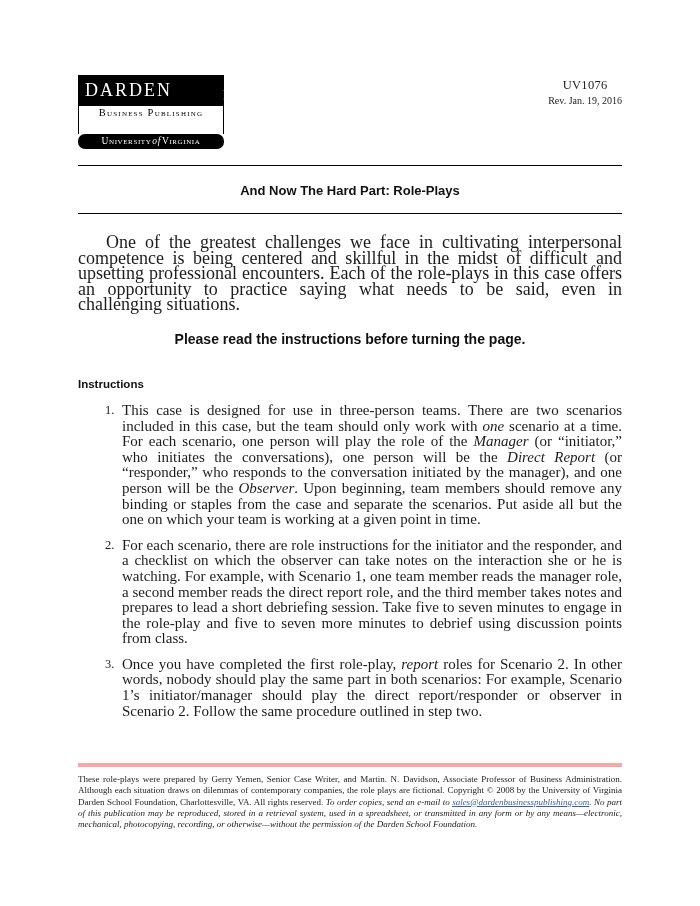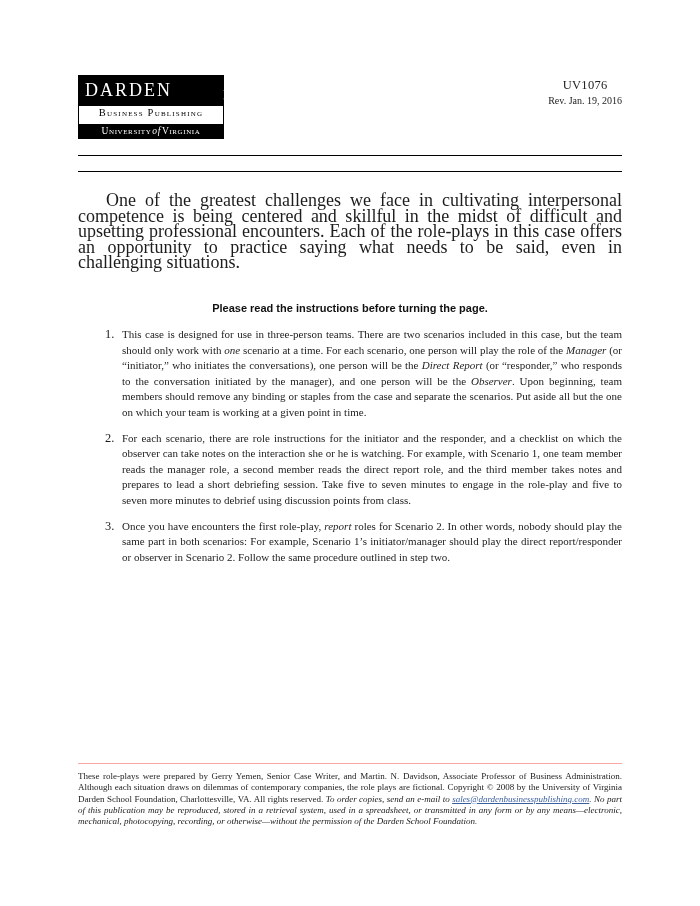--- a/index.html
+++ b/index.html
@@ -24,26 +24,27 @@
     display: flex; align-items: center; justify-content: space-between;
     padding: 0 7px; box-sizing: border-box; gap: 48px;
   }
   .logo-darden {
     font-family: "Liberation Serif", serif; font-size: 18px; letter-spacing: 2px; font-weight: 400;
   }
   .rotunda { display: inline-flex; }
   .logo-mid {
     background: #fff; color: #000; text-align: center;
     font-variant: small-caps; font-size: 10.5px; letter-spacing: 1.2px;
-    padding: 1px 0 6px 0; border-left: 1px solid #000; border-right: 1px solid #000;
+    padding: 1px 0 16px 0; border-left: 1px solid #000; border-right: 1px solid #000;
   }
   .logo-bottom {
     background: #000; color: #fff; text-align: center;
     font-variant: small-caps; font-size: 9.5px; letter-spacing: 0.6px;
     padding: 2px 0 3px 0;
+    border-radius: 7px;
   }
   .logo-bottom .of { font-style: italic; font-variant: normal; text-transform: lowercase; padding: 0 1px; }
 
   .doc-meta { text-align: center; padding-top: 3px; }
   .doc-number { font-size: 12.5px; letter-spacing: 0.3px; }
   .doc-rev { font-size: 10px; margin-top: 2px; color: #222; }
 
   
   .rule { border-top: 1px solid #000; height: 0; }
   .rule-top { margin-top: 16px; }
@@ -56,37 +57,37 @@
     margin: 17px 0 0 0; color: #111;
   }
 
   
   .intro {
     margin: 21px 0 0 0; font-size: 18px; line-height: 15.6px;
     text-align: justify; text-indent: 28px;
   }
   .notice {
     font-family: "Liberation Sans", "DejaVu Sans", sans-serif;
-    font-size: 11px; font-weight: bold; text-align: center;
-    margin: 31px 0 0 0; color: #111;
+    font-size: 14px; font-weight: bold; text-align: center;
+    margin: 18px 0 0 0; color: #111;
   }
   .inst-heading {
     font-family: "Liberation Sans", "DejaVu Sans", sans-serif;
     font-size: 11.5px; font-weight: bold; margin: 31px 0 0 0; color: #111;
   }
   .inst-list { margin-top: 13px; }
   .inst-item { display: flex; padding-left: 27px; margin-bottom: 10px; }
   .inst-num { flex: none; width: 17px; font-size: 12.4px; line-height: 15.6px; }
-  .inst-text { flex: 1; font-size: 11px; line-height: 15.6px; text-align: justify; }
+  .inst-text { flex: 1; font-size: 15px; line-height: 15.6px; text-align: justify; }
   .it { font-style: italic; }
 
   
   .doc-footer {
     position: absolute; left: 78px; right: 78px; top: 763px;
-    border-top: 1px solid #fca5a5; padding-top: 7px;
+    border-top: 4px solid #fca5a5; padding-top: 7px;
   }
   .footer-text {
     margin: 0; font-size: 9px; line-height: 11.3px; text-align: justify; color: #222;
   }
   .flink { color: var(--link, #3a5fa0); text-decoration: underline; font-style: italic; cursor: pointer; }
 </style>
 </head>
 <body>
 
 <div class="page">
@@ -116,40 +117,42 @@
     </div>
 
     <div class="doc-meta">
       <div class="doc-number">UV1076</div>
       <div class="doc-rev">Rev. Jan. 19, 2016</div>
     </div>
   </header>
 
   <div class="rule rule-top"></div>
 
+  <h1 class="title">And Now The Hard Part: Role-Plays</h1>
 
   <div class="rule rule-title"></div>
 
   <p class="intro">One of the greatest challenges we face in cultivating interpersonal competence is being centered and skillful in the midst of difficult and upsetting professional encounters. Each of the role-plays in this case offers an opportunity to practice saying what needs to be said, even in challenging situations.</p>
 
   <p class="notice">Please read the instructions before turning the page.</p>
 
+  <h2 class="inst-heading">Instructions</h2>
 
   <div class="inst-list">
       <div class="inst-item">
         <span class="inst-num">1.</span>
         <div class="inst-text"><span>This case is designed for use in three-person teams. There are two scenarios included in this case, but the team should only work with </span><span class="it">one</span><span> scenario at a time. For each scenario, one person will play the role of the </span><span class="it">Manager</span><span> (or “initiator,” who initiates the conversations), one person will be the </span><span class="it">Direct Report</span><span> (or “responder,” who responds to the conversation initiated by the manager), and one person will be the </span><span class="it">Observer</span><span>. Upon beginning, team members should remove any binding or staples from the case and separate the scenarios. Put aside all but the one on which your team is working at a given point in time.</span></div>
       </div>
       <div class="inst-item">
         <span class="inst-num">2.</span>
         <div class="inst-text"><span>For each scenario, there are role instructions for the initiator and the responder, and a checklist on which the observer can take notes on the interaction she or he is watching. For example, with Scenario 1, one team member reads the manager role, a second member reads the direct report role, and the third member takes notes and prepares to lead a short debriefing session. Take five to seven minutes to engage in the role-play and five to seven more minutes to debrief using discussion points from class.</span></div>
       </div>
       <div class="inst-item">
         <span class="inst-num">3.</span>
-        <div class="inst-text"><span>Once you have encounters the first role-play, </span><span class="it">report</span><span> roles for Scenario 2. In other words, nobody should play the same part in both scenarios: For example, Scenario 1’s initiator/manager should play the direct report/responder or observer in Scenario 2. Follow the same procedure outlined in step two.</span></div>
+        <div class="inst-text"><span>Once you have completed the first role-play, </span><span class="it">report</span><span> roles for Scenario 2. In other words, nobody should play the same part in both scenarios: For example, Scenario 1’s initiator/manager should play the direct report/responder or observer in Scenario 2. Follow the same procedure outlined in step two.</span></div>
       </div>
     </div>
 
   <footer class="doc-footer">
     <p class="footer-text"><span>These role-plays were prepared by Gerry Yemen, Senior Case Writer, and Martin. N. Davidson, Associate Professor of Business Administration. Although each situation draws on dilemmas of contemporary companies, the role plays are fictional. Copyright © 2008 by the University of Virginia Darden School Foundation, Charlottesville, VA. All rights reserved. </span><span class="it">To order copies, send an e-mail to </span><a href="#" class="flink it">sales@dardenbusinesspublishing.com</a><span class="it">. </span><span class="it">No part of this publication may be reproduced, stored in a retrieval system, used in a spreadsheet, or transmitted in any form or by any means—electronic, mechanical, photocopying, recording, or otherwise—without the permission of the Darden School Foundation.</span></p>
   </footer>
 
 </div>
 
 </body></html>

